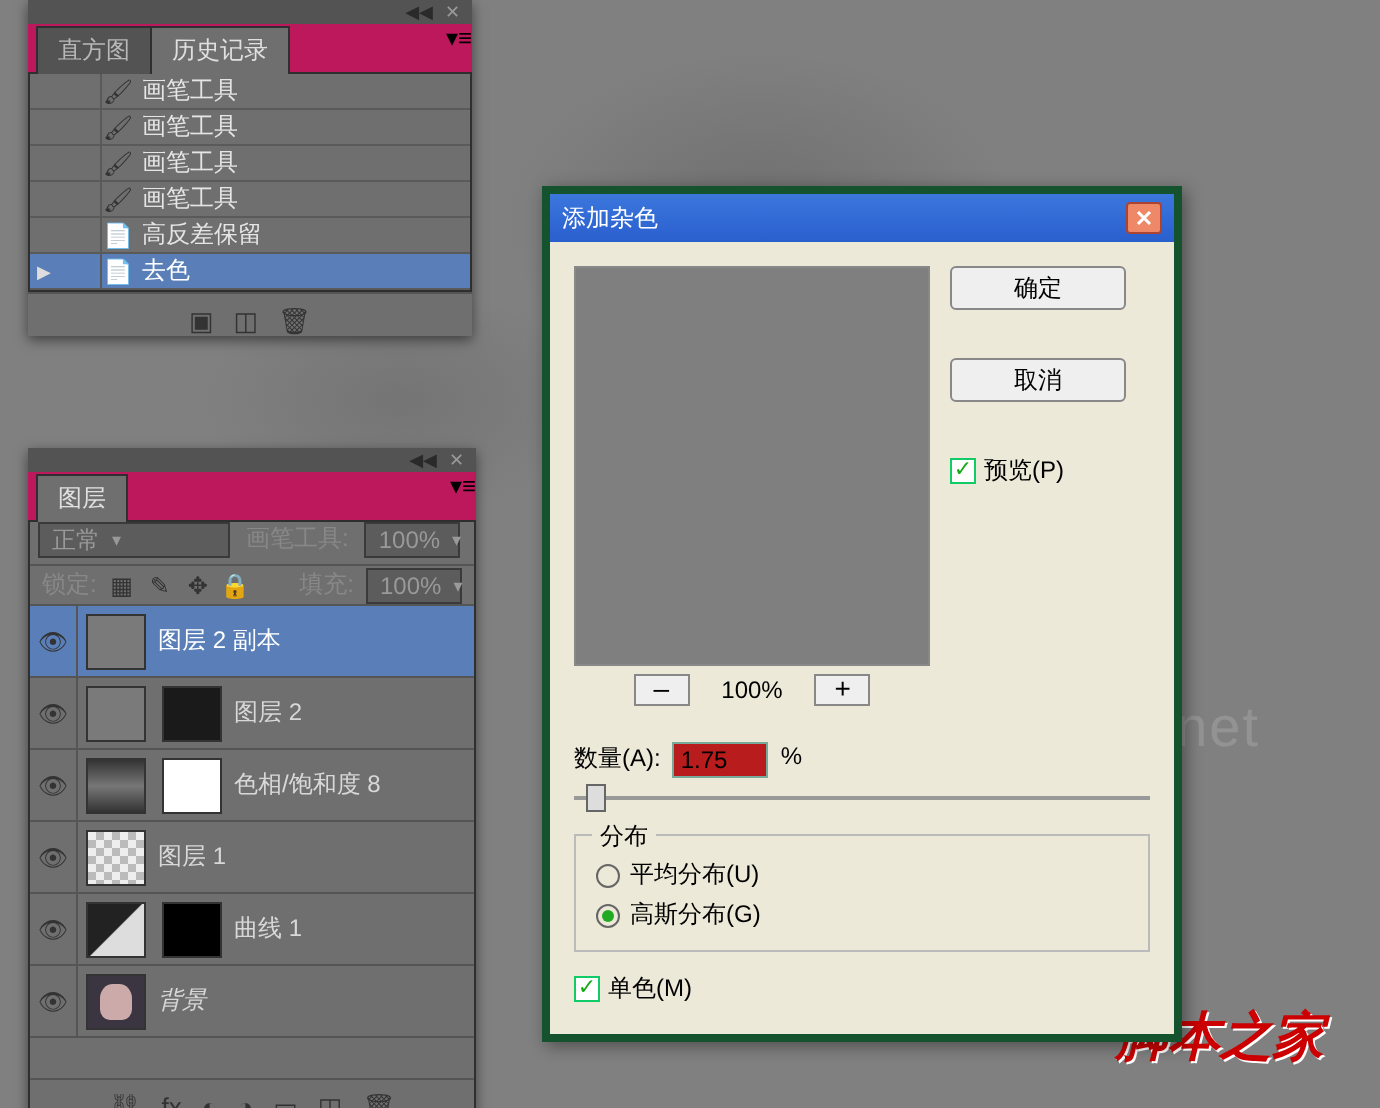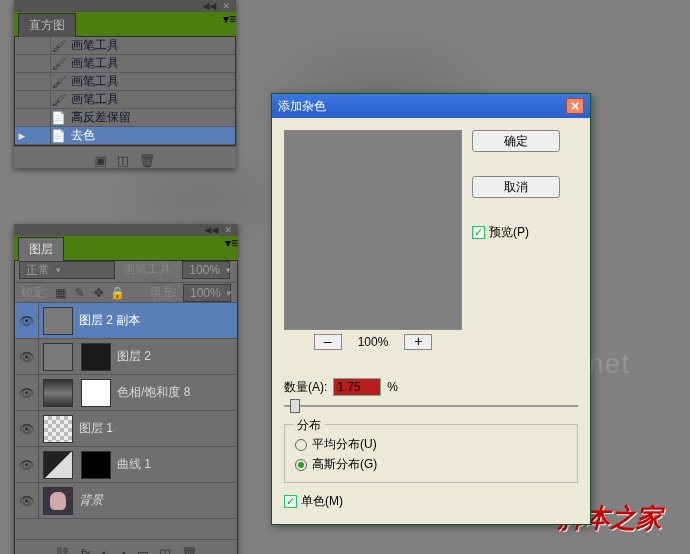--- a/index.html
+++ b/index.html
@@ -5,31 +5,31 @@
 *{box-sizing:border-box;margin:0;padding:0;font-family:"Microsoft YaHei",Tahoma,sans-serif;font-size:12px}
 body{width:690px;height:554px;background:#7f7f7f;position:relative;overflow:hidden}
 .bg-texture{position:absolute;inset:0;background:radial-gradient(ellipse 180px 120px at 380px 110px,rgba(70,70,70,.3),transparent 70%),radial-gradient(ellipse 140px 80px at 200px 200px,rgba(70,70,70,.2),transparent 70%),#808080}
 .watermark-jb51{position:absolute;right:60px;top:348px;color:rgba(255,255,255,.15);font-size:28px;font-family:Arial;letter-spacing:1px}
 .watermark-cn{position:absolute;right:28px;bottom:18px;color:#c00;font-size:26px;font-weight:bold;font-style:italic;text-shadow:1px 1px 0 #fff}
 
 .panel{background:#535353;box-shadow:0 2px 6px rgba(0,0,0,.5);position:absolute}
 .panel-hdr{height:12px;background:#535353;display:flex;justify-content:flex-end;align-items:center;padding:0 6px;gap:6px}
 .panel-hdr .dots{color:#2a2a2a;font-size:9px}
 .panel-hdr .x{color:#999;font-size:9px}
-.tabs{display:flex;background:#4d7c0f;padding-left:4px}
+.tabs{display:flex;background:#be185d;padding-left:4px}
 .tab{padding:3px 10px;color:#b8b8b8;border:1px solid #2f2f2f;border-bottom:none;background:#535353;margin-right:-1px;position:relative;top:1px}
 .tab.active{background:#6f6f6f;color:#e0e0e0}
 .panel-body{background:#6f6f6f;border:1px solid #2f2f2f}
 
 #history-panel{left:14px;top:0;width:222px}
 .hist-row{display:flex;align-items:center;height:18px;border-bottom:1px solid #5a5a5a;background:#6f6f6f}
 .hist-row.sel{background:#5a7fb8;color:#fff}
 .hist-col{width:22px;height:18px;border-right:1px solid #5a5a5a;display:flex;align-items:center;justify-content:center}
 .hist-icon{width:16px;height:14px;display:flex;align-items:center;justify-content:center;color:#333}
-.hist-label{padding-left:4px;color:#0f172a}
+.hist-label{padding-left:4px;color:#e5e5e5}
 .hist-row.sel .hist-label{color:#fff}
 .hist-ptr{width:14px;height:18px;display:flex;align-items:center;justify-content:center;color:#ddd;font-size:9px}
 
 #layers-panel{left:14px;top:224px;width:224px}
 .opt-row{display:flex;align-items:flex-start;height:22px;background:#6f6f6f;padding:0 4px;gap:8px;border-bottom:1px solid #555}
 .sel-box{background:#5c5c5c;border:1px solid #3a3a3a;padding:2px 6px;color:#999;display:flex;align-items:center;gap:6px;height:18px}
 .sel-box.dd::after{content:"▾";color:#999;font-size:9px}
 .opt-lbl{color:#888}
 .lock-row{display:flex;align-items:center;height:20px;background:#6f6f6f;border-bottom:1px solid #555;padding:0 6px;gap:6px;color:#888}
 .lock-row .mini{width:13px;height:13px;display:inline-flex;align-items:center;justify-content:center;color:#333}
@@ -45,32 +45,32 @@
 .thumb.face::after{content:"";position:absolute;inset:4px 6px;background:#caa;border-radius:40% 40% 30% 30%}
 .thumb.hue{background:linear-gradient(#333,#777,#333)}
 .thumb.mask{background:#fff}
 .thumb.mask.blk{background:#000}
 .layer-label{color:#d8d8d8;padding-left:2px}
 .layer-row.sel .layer-label{color:#fff}
 .layer-extras{display:flex}
 .footer-bar{height:22px;background:#6f6f6f;border-top:1px solid #555;display:flex;align-items:flex-end;justify-content:center;padding:0 6px;gap:10px;color:#333}
 .footer-bar span{font-size:13px}
 
-#dialog{position:absolute;left:271px;top:93px;width:320px;background:#ece9d8;border:1px solid #14532d;box-shadow:2px 2px 8px rgba(0,0,0,.4)}
+#dialog{position:absolute;left:271px;top:93px;width:320px;background:#ece9d8;border:4px solid #14532d;box-shadow:2px 2px 8px rgba(0,0,0,.4)}
 .dlg-title{height:24px;background:linear-gradient(#3b77dd,#2a5fce);color:#fff;display:flex;align-items:center;padding:0 6px;font-size:12px;justify-content:space-between}
 .dlg-close{width:18px;height:16px;background:#e86;border:1px solid #a43;color:#fff;display:flex;align-items:center;justify-content:center;font-size:11px;font-weight:bold;border-radius:2px}
 .dlg-body{padding:12px;display:flex;gap:10px;background:#ece9d8}
 .preview-box{width:178px;height:200px;border:1px solid #888;background:#7f7f7f}
 .dlg-right{display:flex;flex-direction:column;gap:24px}
 .win-btn{width:88px;height:22px;background:#efefef;border:1px solid #888;border-radius:3px;text-align:center;line-height:20px}
 .chk-row{display:flex;align-items:center;gap:4px;margin-top:2px}
 .chk{width:13px;height:13px;border:1px solid #1c6;background:#fff;color:#1a1;font-size:11px;line-height:11px;text-align:center}
 .zoom-row{display:flex;align-items:center;justify-content:center;gap:16px;margin-top:4px}
 .zoom-btn{width:28px;height:16px;border:1px solid #888;background:#efefef;text-align:center;font-size:14px;line-height:12px}
-.param-row{display:flex;align-items:center;gap:6px;margin-top:16px}
+.param-row{display:flex;align-items:flex-start;gap:6px;margin-top:6px}
 .num-input{width:48px;height:18px;border:1px solid #7a9;padding:1px 3px;background:#b91c1c}
 .slider{position:relative;height:16px;margin-top:2px}
 .slider-track{position:absolute;left:0;right:0;top:7px;height:2px;background:#999}
 .slider-thumb{position:absolute;left:6px;top:1px;width:10px;height:14px;background:#ddd;border:1px solid #666}
 .fieldset{border:1px solid #bbb;padding:8px 10px 6px;margin-top:10px;position:relative}
 .fieldset-lbl{position:absolute;top:-8px;left:8px;background:#ece9d8;padding:0 4px}
 .radio-row{display:flex;align-items:center;gap:5px;margin:3px 0}
 .radio{width:12px;height:12px;border:1px solid #666;border-radius:50%;display:flex;align-items:center;justify-content:center}
 .radio.checked::after{content:"";width:6px;height:6px;border-radius:50%;background:#2a2}
 </style>
@@ -80,20 +80,21 @@
 <div class="watermark-jb51">www.jb51.net</div>
 <div class="watermark-cn">脚本之家</div>
 
 <div class="panel" id="history-panel">
   <div class="panel-hdr">
     <span class="dots">◀◀</span>
     <span class="x">✕</span>
   </div>
   <div class="tabs">
     <div class="tab">直方图</div>
+    <div class="tab active">历史记录</div>
     <div style="flex:1"></div>
     <div class="menu">▾≡</div>
   </div>
   <div class="panel-body" id="hist-body">
       <div class="hist-row">
         <div class="hist-ptr"></div>
         <div class="hist-col"></div>
         <div class="hist-icon">🖌</div>
         <span class="hist-label">画笔工具</span>
       </div>

